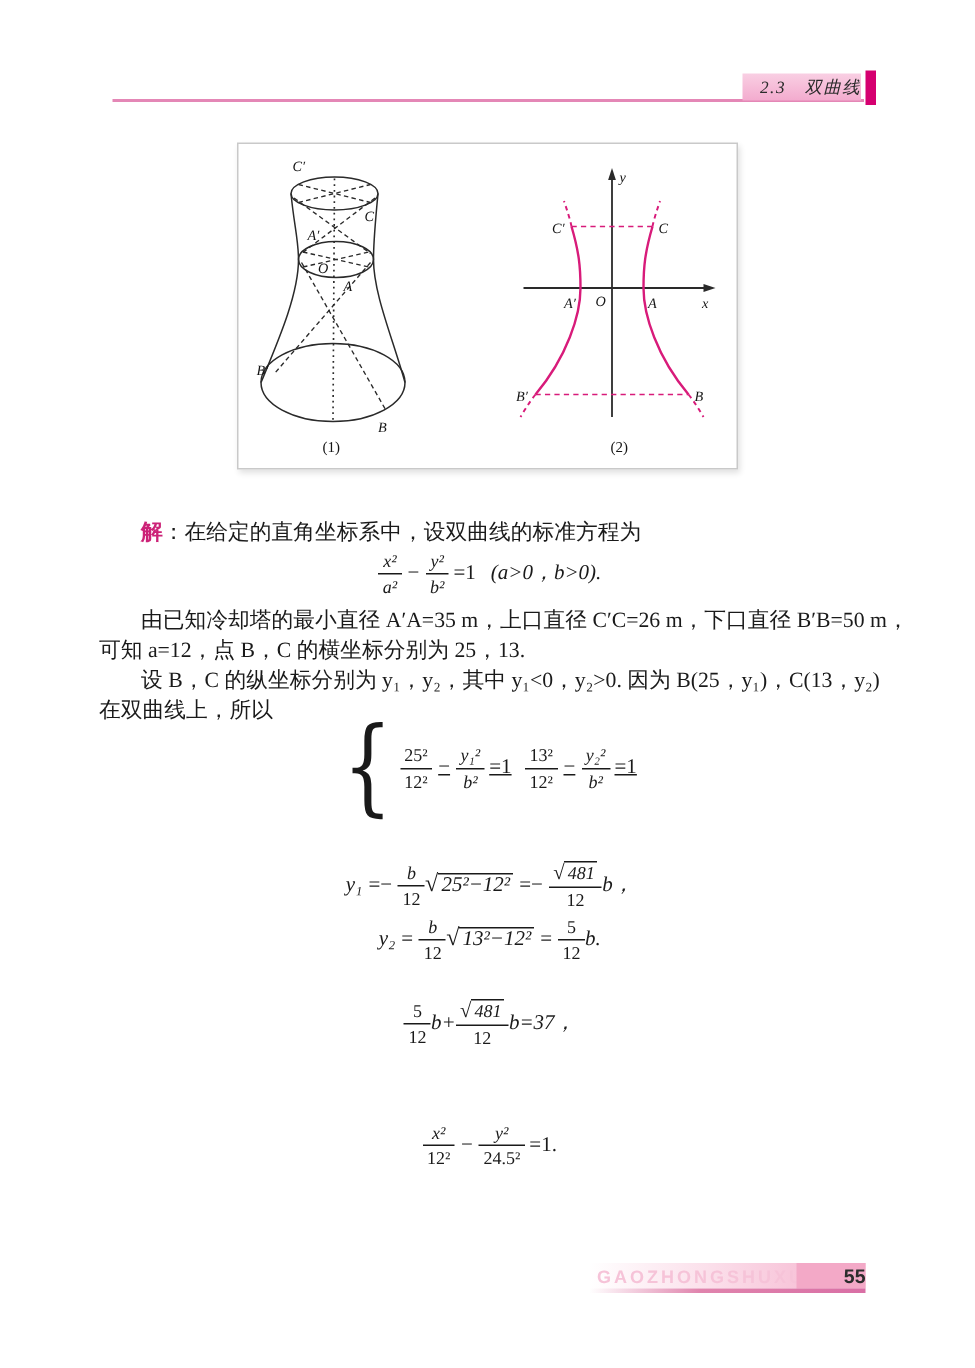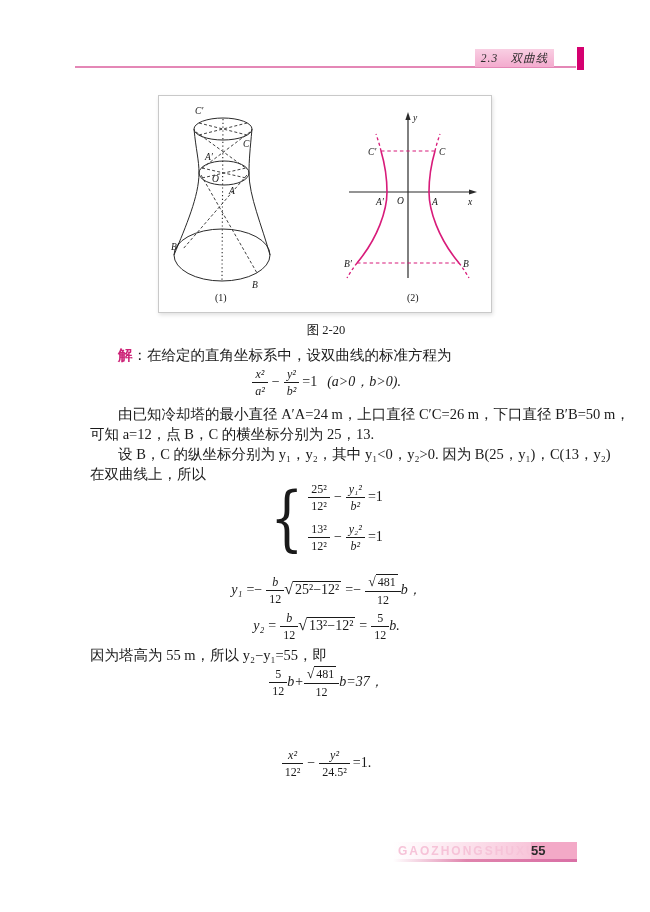--- a/index.html
+++ b/index.html
@@ -10,23 +10,23 @@
     --footer:#f3a9c7;
   }
   html,body{margin:0;padding:0;background:#ffffff;}
   .page{
     position:relative;width:650px;height:912px;background:#ffffff;overflow:hidden;
     font-family:"Liberation Serif","DejaVu Serif",serif;color:#1a1a1a;
   }
   
   .header-line{position:absolute;left:75px;top:66px;width:501px;height:2px;background:var(--hairline);}
   .header-label{
-    position:absolute;left:475px;top:49px;width:79px;height:18px;
+    position:absolute;left:495px;top:49px;width:79px;height:18px;
     background:linear-gradient(180deg,#f9cfe3 0%,#f3abce 100%);
-    display:flex;align-items:center;justify-content:center;
+    display:flex;align-items:center;justify-content:flex-end;
     font-style:italic;font-size:11.5px;letter-spacing:1px;color:#2b2b2b;
   }
   .header-accent{position:absolute;left:577px;top:47px;width:7px;height:23px;background:var(--accent);}
   
   .figure-panel{
     position:absolute;left:158px;top:95px;width:332px;height:216px;background:#fff;
     border:1px solid #c9c9c9;box-shadow:1px 2px 4px rgba(0,0,0,0.12);
   }
   .figure-panel svg{position:absolute;top:2px;}
   .svg-tower{left:0px;}
@@ -37,50 +37,50 @@
   .axis{stroke:#2a2a2a;fill:none;stroke-width:1.2;}
   .arrow{fill:#2a2a2a;stroke:none;}
   .curve{stroke:var(--curve);fill:none;stroke-width:1.6;}
   .curve-dash{stroke:var(--curve);fill:none;stroke-width:1.3;stroke-dasharray:3 2.6;}
   .pink-dash{stroke:var(--curve);fill:none;stroke-width:1.1;stroke-dasharray:3.5 2.8;}
   svg text{font-family:"Liberation Serif","DejaVu Serif",serif;fill:#141414;}
   .pt{font-size:9.5px;font-style:italic;}
   .fig-num{font-size:10px;}
   .caption{position:absolute;left:66px;width:520px;top:322px;text-align:center;font-size:12.5px;}
   
-  .textline{position:absolute;left:66px;width:521px;font-size:14.5px;line-height:20px;white-space:nowrap;margin-left:24px;}
+  .textline{position:absolute;left:66px;width:521px;font-size:14.5px;line-height:20px;white-space:nowrap;}
   .indent{text-indent:28px;}
   .red{color:var(--red);font-weight:bold;}
   
   .formula{position:absolute;left:66px;width:521px;text-align:center;font-size:14px;}
   .mi{font-style:italic;}
   .frac{display:inline-block;vertical-align:middle;text-align:center;font-size:12px;line-height:1.18;}
   .frac .num{display:block;padding:0 3px 1px 3px;}
   .frac .den{display:block;border-top:1px solid #1a1a1a;padding:1px 3px 0 3px;}
   .op{padding:0 4px;}
   .rhs{padding-left:3px;}
   .cond{padding-left:10px;}
-  .sqrt{white-space:nowrap;}
+  .sqrt{white-space:nowrap;font-style:italic;}
   .sqrt .sign{font-size:1.15em;}
   .sqrt .rad{border-top:1px solid #1a1a1a;padding:0 2px;}
   .system{display:inline-flex;align-items:center;text-align:left;}
   .brace{display:inline-block;font-size:52px;font-weight:300;transform:scaleY(1.35);margin-right:5px;font-family:"DejaVu Serif",serif;color:#1a1a1a;}
-  .system .eqs{display:inline-flex;flex-direction:column;gap:9px;}
+  .system .eqs{display:inline-flex;flex-direction:row;gap:9px;text-decoration:underline;}
   
   .footer-bar{
     position:absolute;left:393px;top:842px;width:184px;height:17px;
     background:linear-gradient(90deg,rgba(246,182,208,0) 0%,rgba(246,182,208,0.45) 45%,#f5b0cc 100%);
   }
   .footer-brand{
     position:absolute;left:398px;top:844px;font-family:"Liberation Sans",sans-serif;
     font-size:12px;font-weight:bold;letter-spacing:2px;color:#f6c3d8;
   }
   .footer-pagebox{
     position:absolute;left:531px;top:842px;width:46px;height:17px;background:var(--footer);
-    display:flex;align-items:center;justify-content:flex-start;
+    display:flex;align-items:center;justify-content:flex-end;
     font-family:"Liberation Sans",sans-serif;font-size:13px;font-weight:bold;color:#2c2c2c;
   }
   .footer-line{position:absolute;left:393px;top:859px;width:184px;height:3px;
     background:linear-gradient(90deg,rgba(217,111,165,0) 0%,#e084ad 40%,#d96fa5 100%);}
 </style>
 </head>
 <body>
 
 <div class="page">
 
@@ -136,31 +136,30 @@
       <text class="pt" x="40" y="107">A′</text>
       <text class="pt" x="96" y="107">A</text>
       <text class="pt" x="32" y="57">C′</text>
       <text class="pt" x="103" y="57">C</text>
       <text class="pt" x="8" y="169">B′</text>
       <text class="pt" x="127" y="169">B</text>
       <text class="fig-num" x="71" y="203">(2)</text>
     </svg>
   </div>
 
-  <div class="caption">图 2-20</div>
 
   <div class="textline indent" style="top:345px">
     <span class="red">解</span><span>：在给定的直角坐标系中，设双曲线的标准方程为</span>
   </div>
 
   <div class="formula" style="top:367px">
     <span class="frac"><span class="num mi">x²</span><span class="den mi">a²</span></span><span class="op">−</span><span class="frac"><span class="num mi">y²</span><span class="den mi">b²</span></span><span class="rhs">=1</span><span class="cond mi">(a&gt;0，b&gt;0).</span>
   </div>
 
-  <div class="textline indent" style="top:404px">由已知冷却塔的最小直径 A′A=24 m，上口直径 C′C=26 m，下口直径 B′B=50 m，</div>
+  <div class="textline indent" style="top:404px">由已知冷却塔的最小直径 A′A=35 m，上口直径 C′C=26 m，下口直径 B′B=50 m，</div>
   <div class="textline" style="top:424px">可知 a=12，点 B，C 的横坐标分别为 25，13.</div>
   <div class="textline indent" style="top:444px">设 B，C 的纵坐标分别为 y₁，y₂，其中 y₁&lt;0，y₂&gt;0. 因为 B(25，y₁)，C(13，y₂)</div>
   <div class="textline" style="top:464px">在双曲线上，所以</div>
 
   <div class="formula" style="top:482px">
     <span class="system">
       <span class="brace">{</span>
       <span class="eqs">
         <span class="eq">
           <span class="frac"><span class="num">25²</span><span class="den">12²</span></span><span class="op">−</span><span class="frac"><span class="num mi">y₁²</span><span class="den mi">b²</span></span><span class="rhs">=1</span>
@@ -174,21 +173,20 @@
 
 
   <div class="formula" style="top:574px">
     <span class="mi">y₁</span><span class="op">=−</span><span class="frac"><span class="num mi">b</span><span class="den">12</span></span><span class="sqrt"><span class="sign">√</span><span class="rad">25²−12²</span></span><span class="op">=−</span><span class="frac"><span class="num"><span class="sqrt"><span class="sign">√</span><span class="rad">481</span></span></span><span class="den">12</span></span><span class="mi">b，</span>
   </div>
 
   <div class="formula" style="top:611px">
     <span class="mi">y₂</span><span class="op">=</span><span class="frac"><span class="num mi">b</span><span class="den">12</span></span><span class="sqrt"><span class="sign">√</span><span class="rad">13²−12²</span></span><span class="op">=</span><span class="frac"><span class="num">5</span><span class="den">12</span></span><span class="mi">b.</span>
   </div>
 
-  <div class="textline" style="top:645px">因为塔高为 55 m，所以 y₂−y₁=55，即</div>
 
   <div class="formula" style="top:666px">
     <span class="frac"><span class="num">5</span><span class="den">12</span></span><span class="mi">b+</span><span class="frac"><span class="num"><span class="sqrt"><span class="sign">√</span><span class="rad">481</span></span></span><span class="den">12</span></span><span class="mi">b=37，</span>
   </div>
 
 
   <div class="formula" style="top:748px">
     <span class="frac"><span class="num mi">x²</span><span class="den">12²</span></span><span class="op">−</span><span class="frac"><span class="num mi">y²</span><span class="den">24.5²</span></span><span class="rhs">=1.</span>
   </div>
 

